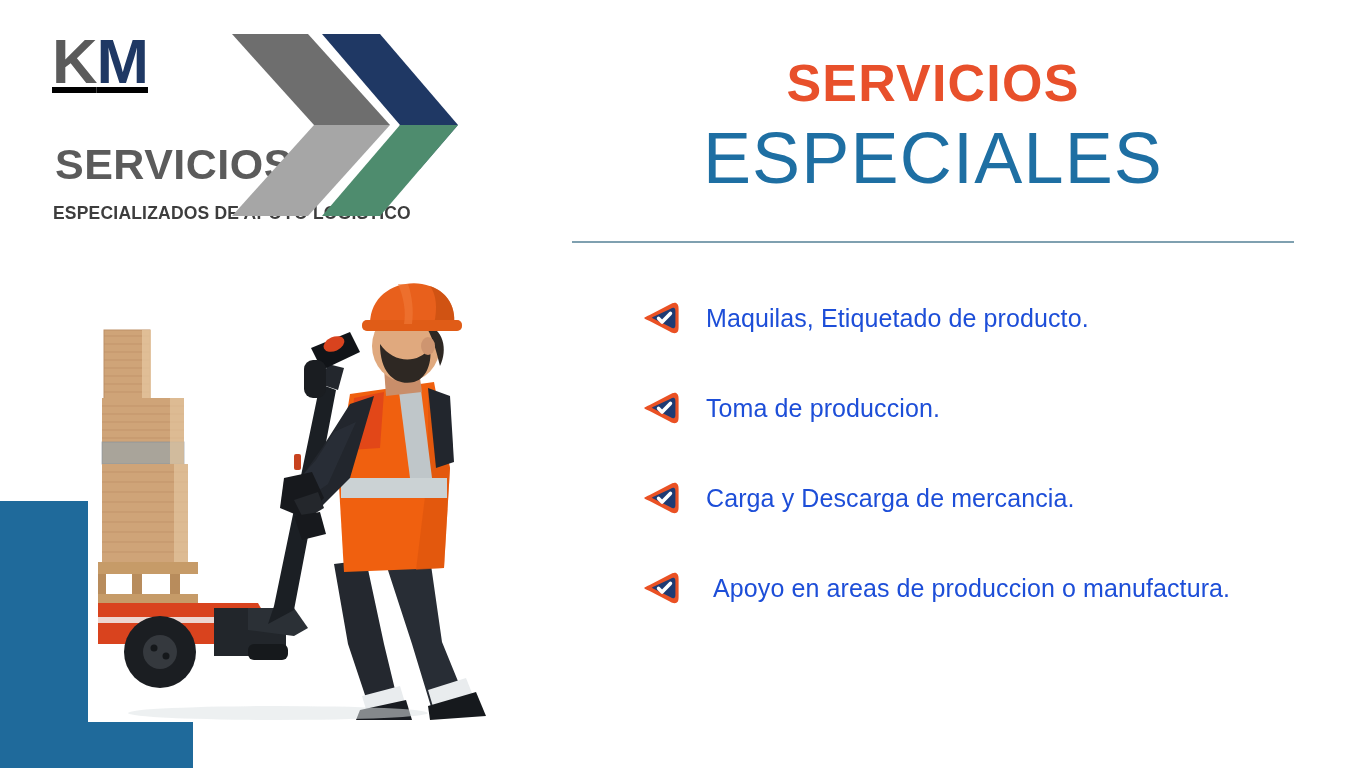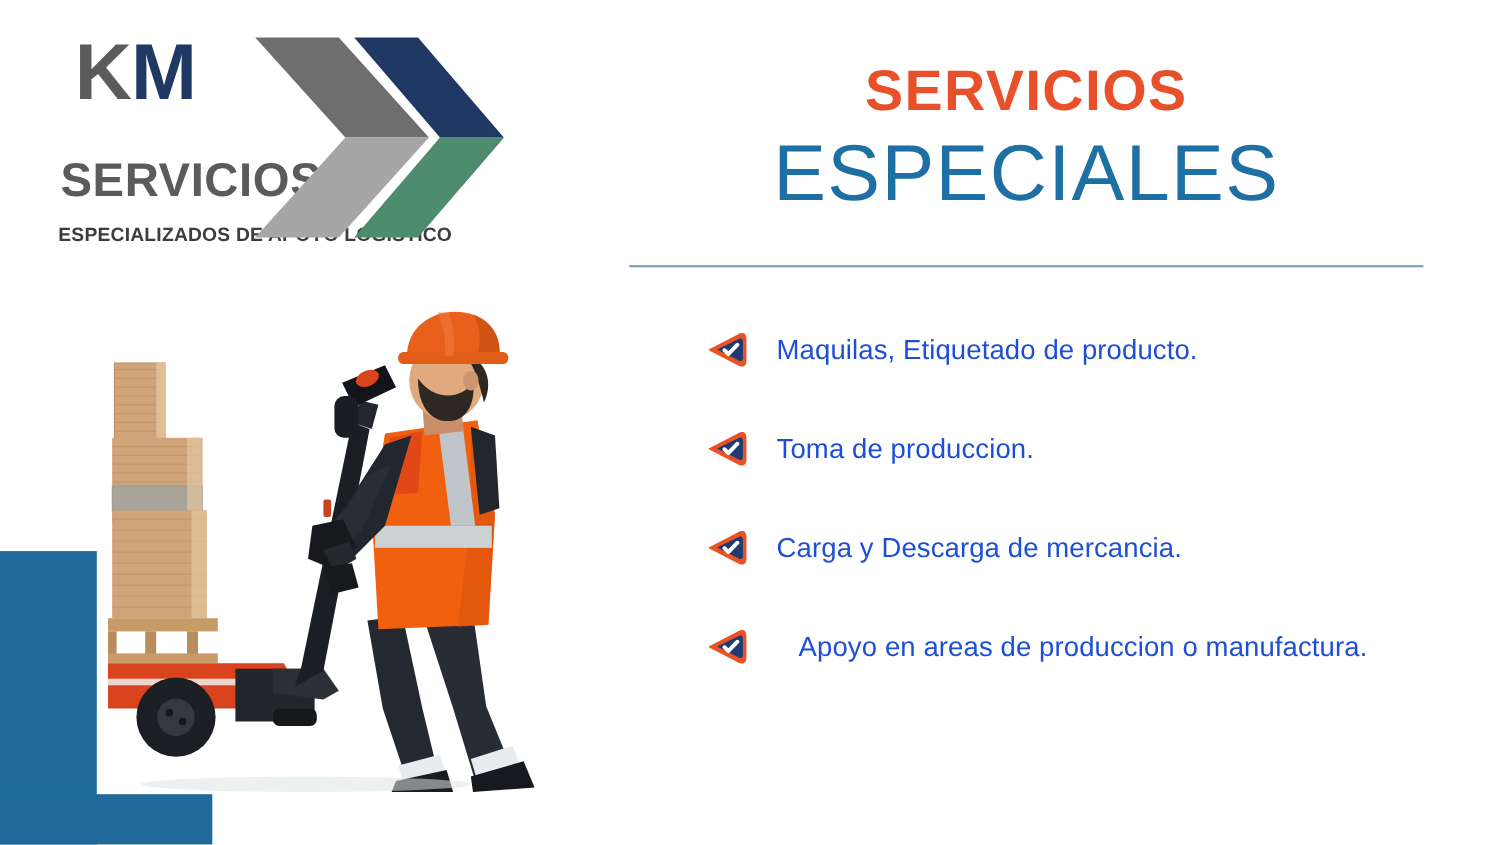--- a/index.html
+++ b/index.html
@@ -41,27 +41,28 @@
   
   .logo {
     position: absolute;
     left: 52px;
     top: 30px;
     width: 400px;
     height: 205px;
   }
   .logo-km {
     position: absolute;
-    left: 16px;
+    left: 0;
     top: 0;
-    font-size: 72px;
+    font-size: 63px;
     font-weight: bold;
     letter-spacing: -1px;
     line-height: 1;
     white-space: nowrap;
+    text-decoration: underline;
   }
   .logo-k { color: #5B5B5B; }
   .logo-m { color: #1F3864; }
 
   .logo-servicios {
     position: absolute;
     left: 3px;
     top: 113px;
     font-size: 43px;
     font-weight: bold;
@@ -141,21 +142,21 @@
     left: 68px;
     top: 240px;
     width: 660px;
   }
   .bullet-row {
     display: flex;
     align-items: center;
     height: 44px;
     margin-bottom: 46px;
   }
-  .bullet-row:last-child { margin-bottom: 16px; gap: 13px; }
+  .bullet-row:last-child { margin-bottom: 16px; }
   .bullet-icon {
     flex: 0 0 auto;
     width: 42px;
     height: 42px;
     margin-right: 24px;
   }
   .bullet-icon svg { display: block; }
   .bullet-text {
     font-size: 25px;
     color: #1d4ed8;

